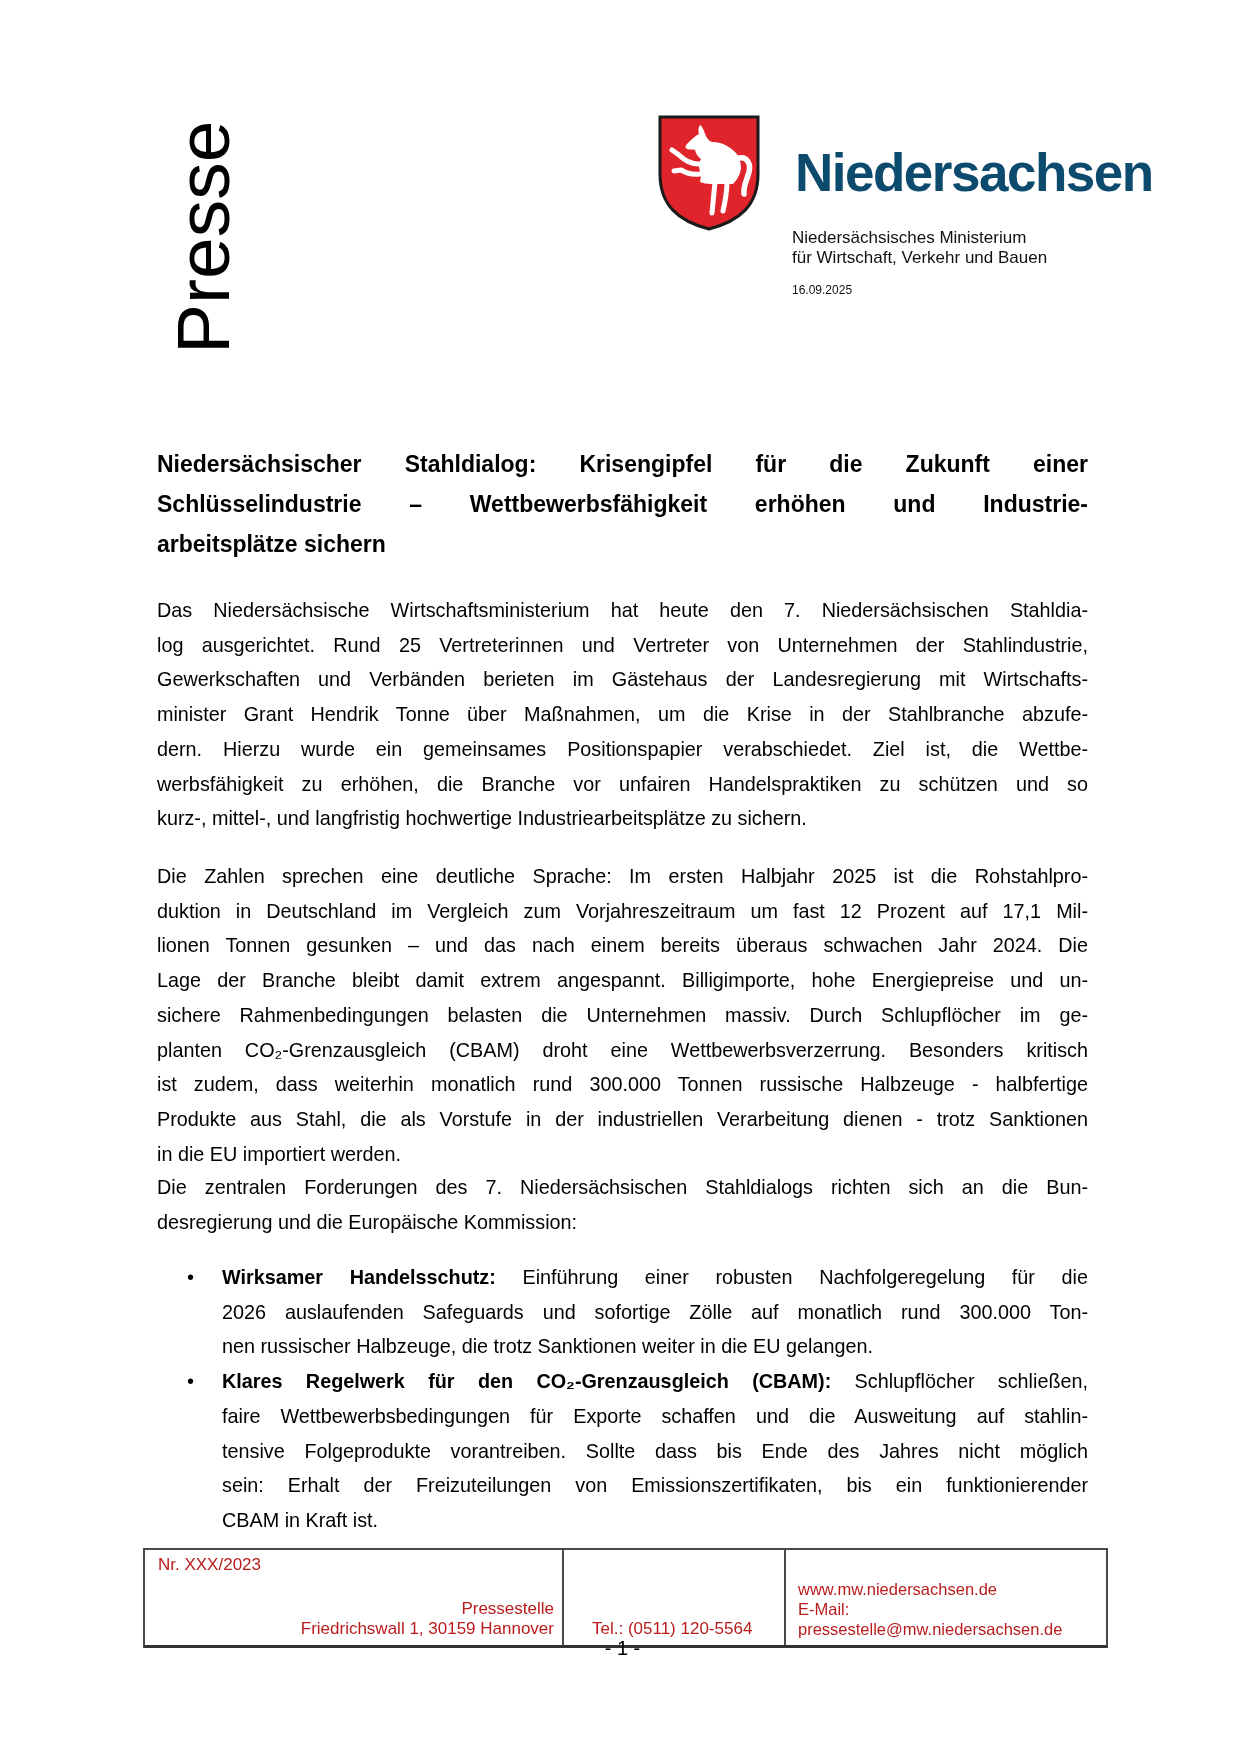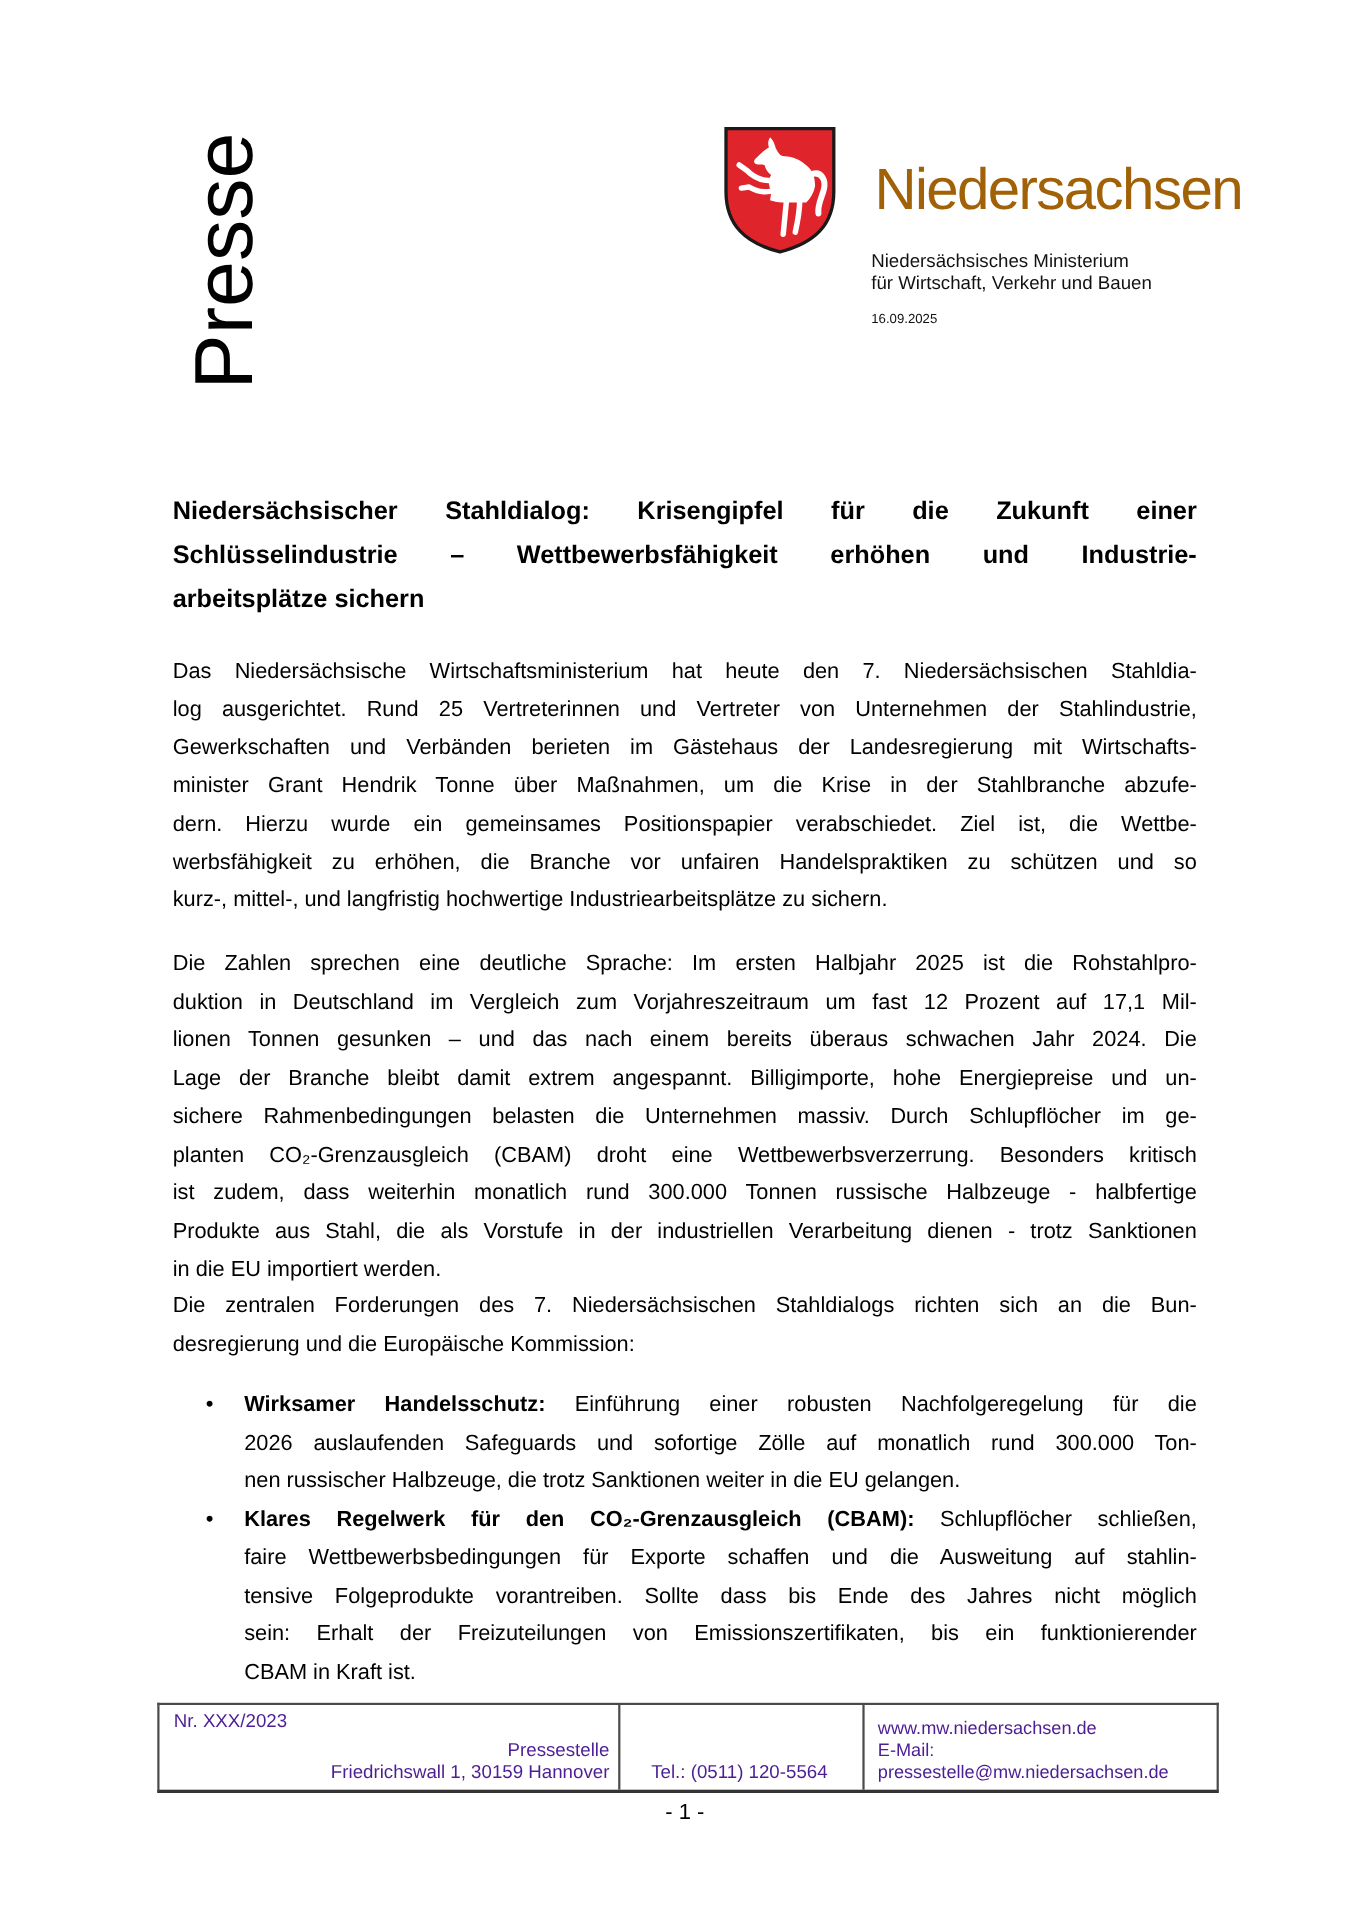--- a/index.html
+++ b/index.html
@@ -11,41 +11,41 @@
   
   .kicker {
     position:absolute; left:160px; top:118px; height:236px; width:72px;
     writing-mode:vertical-rl; transform:rotate(180deg);
     font-size:75px; font-weight:400; color:#000; letter-spacing:0;
   }
   
   .coa { position:absolute; left:657px; top:114px; width:104px; height:119px; }
   .brand {
     position:absolute; left:795px; top:146px;
-    font-size:53px; font-weight:400; letter-spacing:-1.5px; line-height:1; color:#a16207;text-align:right;
+    font-size:53px; font-weight:700; letter-spacing:-1.5px; line-height:1; color:#0c4a6e;text-align:right;
   }
   .ministry { position:absolute; left:792px; top:228px; font-size:17px; line-height:20px; color:#111; }
   .date { position:absolute; left:792px; top:283px; font-size:12px; color:#111; }
   
   .title {
     position:absolute; left:157px; top:444px; width:931px;
     font-size:23px; font-weight:700; line-height:40px; color:#000;
   }
   .para { position:absolute; left:157px; width:931px; font-size:19.8px; line-height:34.7px; }
   .p1 { top:593px; } .p2 { top:847px;margin-top:12px; } .p3 { top:1170px; }
   .blist { position:absolute; left:157px; top:1260px; width:931px; font-size:19.8px; line-height:34.7px; }
   .tline { text-align:justify; text-align-last:justify; }
   .tline.last { text-align:justify; text-align-last:left; }
   .bullet { position:relative; padding-left:65px; }
   .bullet .dot { position:absolute; left:30px; top:0; line-height:34.7px; font-size:20px; }
   
   .ftable {
-    position:absolute; left:143px; top:1548px; width:965px; height:82px;
+    position:absolute; left:143px; top:1548px; width:965px; height:100px;
     box-sizing:border-box; border:2px solid #4a4a4a; border-bottom-width:3px; border-bottom-color:#333;
-    display:flex; font-size:17px; line-height:20px; color:#4c1d95;
+    display:flex; font-size:17px; line-height:20px; color:#b91c1c;
   }
   .fcol { box-sizing:border-box; }
   .fcol1 { width:417px; padding:5px 8px 6px 13px; display:flex; flex-direction:column; justify-content:space-between; }
   .fcol1 .grp div { display:block;text-align:right; }
   .fcol2 { width:222px; border-left:2px solid #4a4a4a; display:flex; align-items:flex-end; padding:0 0 6px 28px; }
   .fcol3 { flex:1; border-left:2px solid #4a4a4a; display:flex; flex-direction:column; justify-content:flex-end; padding:0 0 6px 12px; font-size:16.5px; }
   .pagenum { position:absolute; left:157px; top:1637px; width:931px; text-align:center; font-size:20px; }
 </style>
 </head>
 <body>

